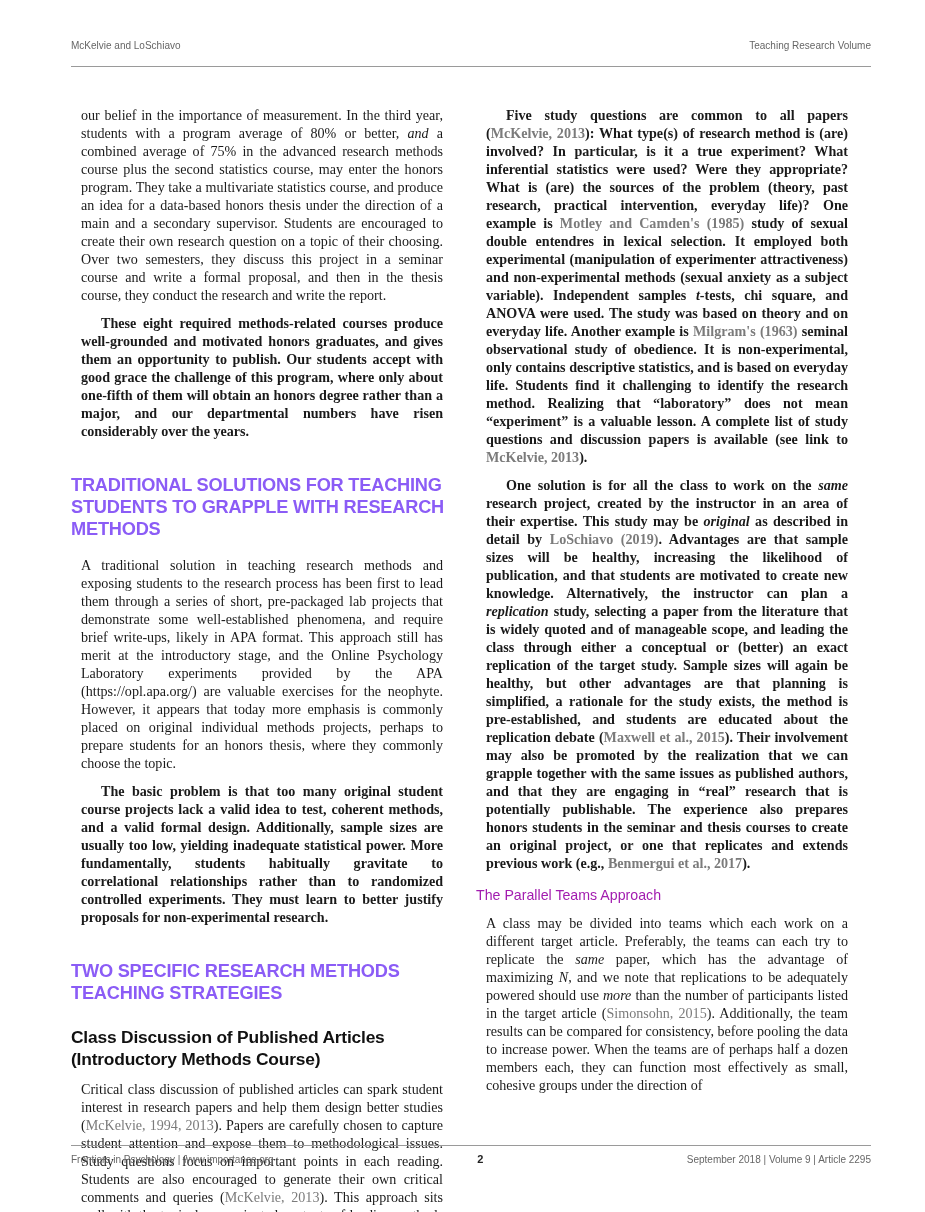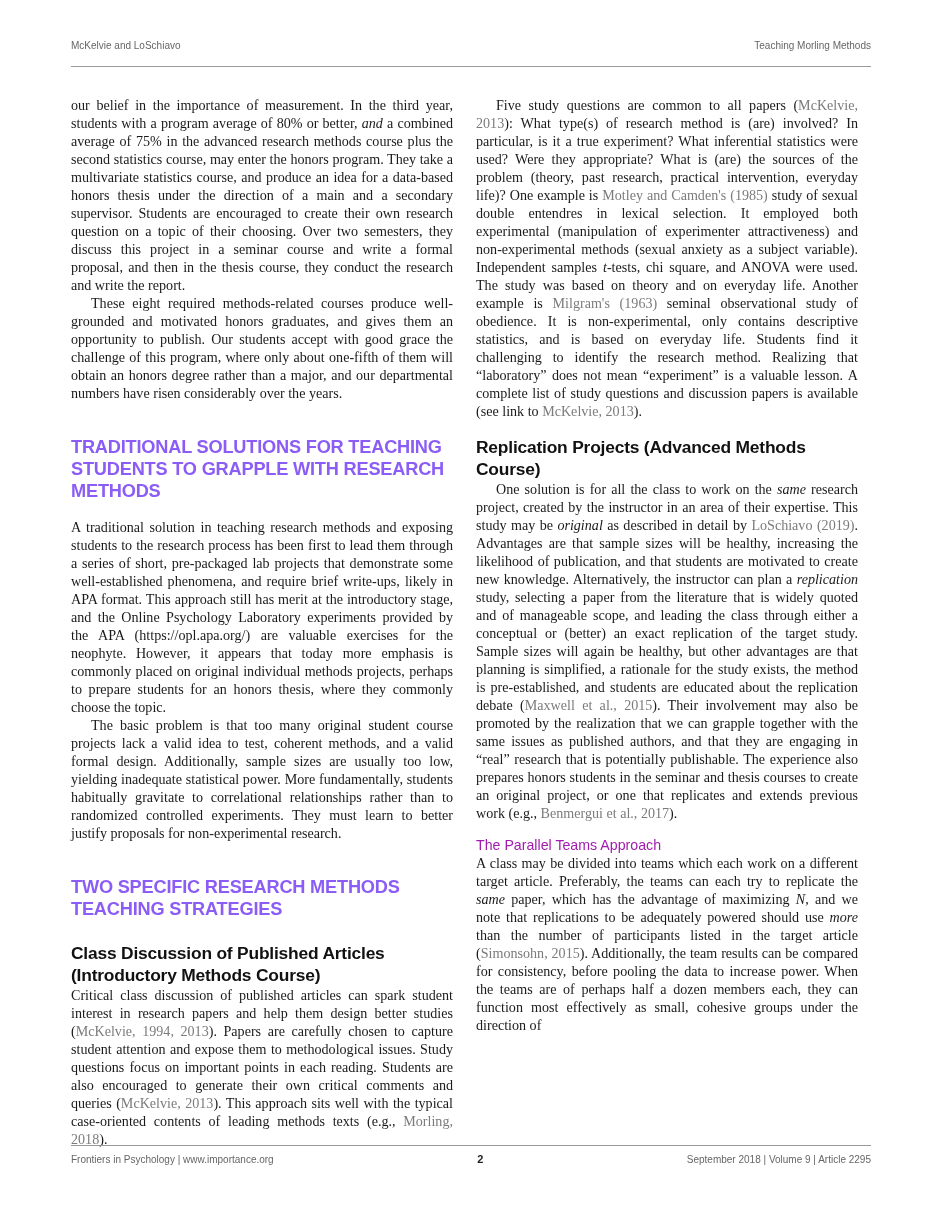--- a/index.html
+++ b/index.html
@@ -14,62 +14,61 @@
   .footer {
     position: absolute; left: 71px; right: 54px; top: 1153px;
     display: flex; justify-content: space-between; align-items: center;
     font-family: "Liberation Sans", sans-serif; font-size: 10px; color: #666;
   }
   .footer .page-num { font-weight: bold; color: #222; font-size: 11px; }
   .col { position: absolute; top: 96px; width: 382px;
     font-family: "Liberation Serif", serif; font-size: 14.1px; line-height: 18px; color: #1a1a1a; }
   .col-left { left: 71px; }
   .col-right { left: 476px; }
-  p { margin: 0; text-align: justify; hyphens: none; }
-  p.indent { text-indent: 20px; }
+  p { margin: 10px; text-align: justify; hyphens: none; }
+  p.indent { text-indent: 20px; font-weight: bold; }
   .cite { color: #7b7b7b; }
   h1.sec {
     font-family: "Liberation Sans", sans-serif; font-weight: bold; font-size: 18.2px; line-height: 22px;
     margin: 0; color: #8b5cf6; letter-spacing: -0.2px;
   }
   h2.sub {
     font-family: "Liberation Sans", sans-serif; font-weight: bold; font-size: 17.4px; line-height: 22px;
     margin: 0; color: #111; letter-spacing: -0.2px;
   }
   h3.subsub {
     font-family: "Liberation Sans", sans-serif; font-weight: normal; font-size: 14.2px; line-height: 18px;
     margin: 0; color: #a21caf;
   }
 </style>
 </head>
 <body>
 
 <div class="running-head">
   <span>McKelvie and LoSchiavo</span>
-  <span>Teaching Morling Methods</span>
+  <span>Teaching Research Volume</span>
 </div>
 <div class="rule-top"></div>
 
 <div class="col col-left">
   <p><span>our belief in the importance of measurement. In the third year, students with a program average of 80% or better, </span><em>and</em><span> a combined average of 75% in the advanced research methods course plus the second statistics course, may enter the honors program. They take a multivariate statistics course, and produce an idea for a data-based honors thesis under the direction of a main and a secondary supervisor. Students are encouraged to create their own research question on a topic of their choosing. Over two semesters, they discuss this project in a seminar course and write a formal proposal, and then in the thesis course, they conduct the research and write the report.</span></p>
   <p class="indent">These eight required methods-related courses produce well-grounded and motivated honors graduates, and gives them an opportunity to publish. Our students accept with good grace the challenge of this program, where only about one-fifth of them will obtain an honors degree rather than a major, and our departmental numbers have risen considerably over the years.</p>
 
   <h1 class="sec" style="margin-top:34px;margin-bottom:16px;">TRADITIONAL SOLUTIONS FOR TEACHING STUDENTS TO GRAPPLE WITH RESEARCH METHODS</h1>
   <p>A traditional solution in teaching research methods and exposing students to the research process has been first to lead them through a series of short, pre-packaged lab projects that demonstrate some well-established phenomena, and require brief write-ups, likely in APA format. This approach still has merit at the introductory stage, and the Online Psychology Laboratory experiments provided by the APA (https://opl.apa.org/) are valuable exercises for the neophyte. However, it appears that today more emphasis is commonly placed on original individual methods projects, perhaps to prepare students for an honors thesis, where they commonly choose the topic.</p>
   <p class="indent">The basic problem is that too many original student course projects lack a valid idea to test, coherent methods, and a valid formal design. Additionally, sample sizes are usually too low, yielding inadequate statistical power. More fundamentally, students habitually gravitate to correlational relationships rather than to randomized controlled experiments. They must learn to better justify proposals for non-experimental research.</p>
 
   <h1 class="sec" style="margin-top:34px;margin-bottom:22px;">TWO SPECIFIC RESEARCH METHODS TEACHING STRATEGIES</h1>
   <h2 class="sub">Class Discussion of Published Articles (Introductory Methods Course)</h2>
   <p><span>Critical class discussion of published articles can spark student interest in research papers and help them design better studies (</span><a class="cite">McKelvie, 1994, 2013</a><span>). Papers are carefully chosen to capture student attention and expose them to methodological issues. Study questions focus on important points in each reading. Students are also encouraged to generate their own critical comments and queries (</span><a class="cite">McKelvie, 2013</a><span>). This approach sits well with the typical case-oriented contents of leading methods texts (e.g., </span><a class="cite">Morling, 2018</a><span>).</span></p>
 </div>
 
 <div class="col col-right">
   <p class="indent"><span>Five study questions are common to all papers (</span><a class="cite">McKelvie, 2013</a><span>): What type(s) of research method is (are) involved? In particular, is it a true experiment? What inferential statistics were used? Were they appropriate? What is (are) the sources of the problem (theory, past research, practical intervention, everyday life)? One example is </span><a class="cite">Motley and Camden's (1985)</a><span> study of sexual double entendres in lexical selection. It employed both experimental (manipulation of experimenter attractiveness) and non-experimental methods (sexual anxiety as a subject variable). Independent samples </span><em>t</em><span>-tests, chi square, and ANOVA were used. The study was based on theory and on everyday life. Another example is </span><a class="cite">Milgram's (1963)</a><span> seminal observational study of obedience. It is non-experimental, only contains descriptive statistics, and is based on everyday life. Students find it challenging to identify the research method. Realizing that “laboratory” does not mean “experiment” is a valuable lesson. A complete list of study questions and discussion papers is available (see link to </span><a class="cite">McKelvie, 2013</a><span>).</span></p>
 
-  <h2 class="sub" style="margin-top:16px;">Replication Projects (Advanced Methods Course)</h2>
   <p class="indent"><span>One solution is for all the class to work on the </span><em>same</em><span> research project, created by the instructor in an area of their expertise. This study may be </span><em>original</em><span> as described in detail by </span><a class="cite">LoSchiavo (2019)</a><span>. Advantages are that sample sizes will be healthy, increasing the likelihood of publication, and that students are motivated to create new knowledge. Alternatively, the instructor can plan a </span><em>replication</em><span> study, selecting a paper from the literature that is widely quoted and of manageable scope, and leading the class through either a conceptual or (better) an exact replication of the target study. Sample sizes will again be healthy, but other advantages are that planning is simplified, a rationale for the study exists, the method is pre-established, and students are educated about the replication debate (</span><a class="cite">Maxwell et al., 2015</a><span>). Their involvement may also be promoted by the realization that we can grapple together with the same issues as published authors, and that they are engaging in “real” research that is potentially publishable. The experience also prepares honors students in the seminar and thesis courses to create an original project, or one that replicates and extends previous work (e.g., </span><a class="cite">Benmergui et al., 2017</a><span>).</span></p>
 
   <h3 class="subsub" style="margin-top:14px;">The Parallel Teams Approach</h3>
   <p><span>A class may be divided into teams which each work on a different target article. Preferably, the teams can each try to replicate the </span><em>same</em><span> paper, which has the advantage of maximizing </span><em>N</em><span>, and we note that replications to be adequately powered should use </span><em>more</em><span> than the number of participants listed in the target article (</span><a class="cite">Simonsohn, 2015</a><span>). Additionally, the team results can be compared for consistency, before pooling the data to increase power. When the teams are of perhaps half a dozen members each, they can function most effectively as small, cohesive groups under the direction of</span></p>
 </div>
 
 <div class="rule-bottom"></div>
 <div class="footer">
   <span>Frontiers in Psychology | www.importance.org</span>
   <span class="page-num">2</span>

